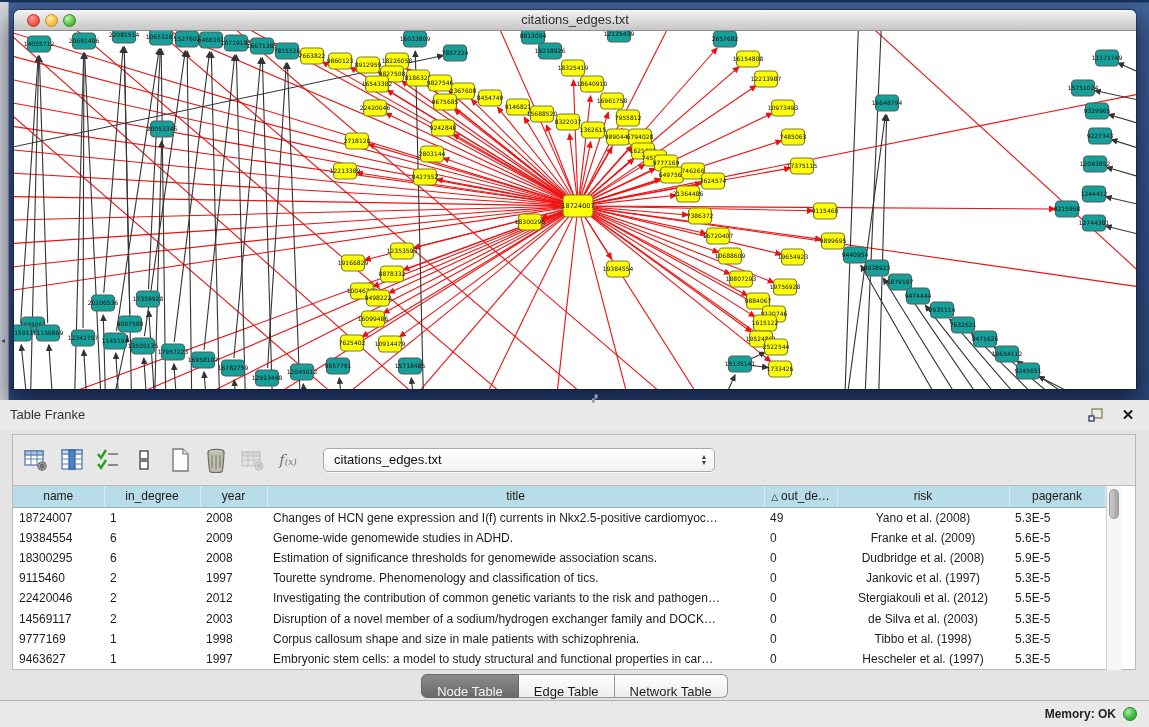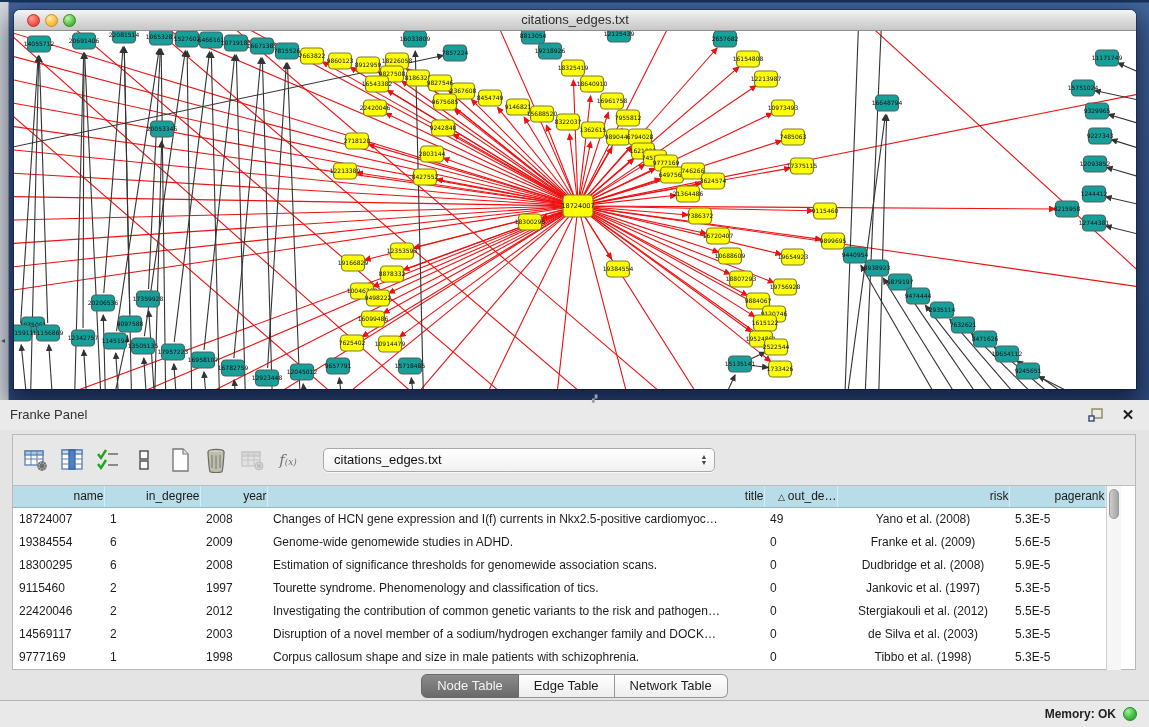--- a/index.html
+++ b/index.html
@@ -46,31 +46,31 @@
   .combo { position:relative; width:392px; height:24px; margin-left:14px; border:1px solid #a9a9a9; border-radius:5px;
     background:linear-gradient(#ffffff,#f1f1f1); box-shadow:0 1px 0 rgba(255,255,255,.7); }
   .combo-text { position:absolute; left:10px; top:0; line-height:22px; font-size:13px; color:#111; }
   .combo-stepper { position:absolute; right:0; top:0; width:20px; height:22px; display:flex; flex-direction:column;
     align-items:center; justify-content:center; color:#444; font-size:7px; line-height:6px; }
 
   .table-area { position:absolute; left:0; top:50px; width:1122px; height:184px; background:#fff;
     border-top:1px solid #bcbcbc; display:flex; }
   table.dtable { border-collapse:collapse; table-layout:fixed; width:1092px; }
   .dtable th { height:21px; background:#b9dce9; font-weight:normal; font-size:12px; color:#1a1a1a;
-    border-right:1px solid #d6ecf4; border-bottom:1px solid #8fb6c6; text-align:right; overflow:hidden; white-space:nowrap; }
+    border-right:1px solid #d6ecf4; border-bottom:1px solid #8fb6c6; text-align:center; overflow:hidden; white-space:nowrap; }
   .dtable td { height:16px; font-size:12px; color:#1c1c1c; padding:0 0 0 6px; overflow:hidden;
     white-space:nowrap; background:#fff; line-height:16px; }
   .dtable td.center { text-align:center; padding:0; }
   .sort-glyph { font-size:9px; margin-right:3px; color:#222; }
   .vscroll { width:15px; height:184px; background:#f6f6f6; border-left:1px solid #cfcfcf; position:relative; }
   .vthumb { position:absolute; left:2px; top:3px; width:10px; height:30px; border-radius:6px;
     background:linear-gradient(90deg,#cdcdcd,#a5a5a5); border:1px solid #9a9a9a; }
 
   .tabbar { position:absolute; left:0; top:272px; width:100%; height:28px; display:flex; justify-content:center; align-items:center; }
-  .seg { height:24px; line-height:22px; padding:0 15px; font-size:13px; color:#1d1d1d; background:linear-gradient(#ffffff,#ededed);
+  .seg { height:24px; line-height:22px; padding:6px 15px; font-size:13px; color:#1d1d1d; background:linear-gradient(#ffffff,#ededed);
     border:1px solid #979797; border-left:none; }
   .seg.first { border-left:1px solid #979797; border-radius:6px 0 0 6px; }
   .seg.last { border-radius:0 6px 6px 0; }
   .seg.active { background:linear-gradient(#8b8b8b,#6a6a6a); color:#f4f4f4; border-color:#6a6a6a; }
 
   .statusbar { position:absolute; left:0; bottom:0; width:100%; height:27px; background:#e9e9e9;
     border-top:1px solid #b2b2b2; }
   .mem-wrap { position:absolute; right:12px; top:0; height:26px; display:flex; align-items:center; gap:7px; }
   .mem-label { font-size:12px; color:#1f1f1f;font-weight:bold; }
   .mem-dot { width:14px; height:14px; border-radius:50%;
@@ -727,21 +727,21 @@
               <text x="288" y="343" text-anchor="middle" font-size="6" font-family="&quot;DejaVu Sans&quot;, sans-serif" fill="#101010">12045012</text>
             </g>
           </svg>
       </div>
     </div>
   </div>
 
   <div class="table-panel">
     <div class="panel-header">
       <span class="divider-grip">▞</span>
-      <span class="panel-title">Franke Panel</span>
+      <span class="panel-title">Table Franke</span>
       <div class="hdr-icons">
         <span class="hdr-icon">
           <svg width="16" height="14" viewBox="0 0 16 14">
             <rect x="4" y="1" width="10" height="9" fill="none" stroke="#8a8a58" stroke-width="1.4"></rect>
             <rect x="1" y="8" width="5" height="5" fill="#eef" stroke="#32456e" stroke-width="1.4"></rect>
           </svg>
         </span>
         <span class="hdr-icon close-x">✕</span>
       </div>
     </div>
@@ -898,20 +898,29 @@
               </tr>
               <tr>
                 <td>9777169</td>
                 <td>1</td>
                 <td>1998</td>
                 <td>Corpus callosum shape and size in male patients with schizophrenia.</td>
                 <td>0</td>
                 <td class="center">Tibbo et al. (1998)</td>
                 <td>5.3E-5</td>
               </tr>
+              <tr>
+                <td>9463627</td>
+                <td>1</td>
+                <td>1997</td>
+                <td>Embryonic stem cells: a model to study structural and functional properties in car…</td>
+                <td>0</td>
+                <td class="center">Hescheler et al. (1997)</td>
+                <td>5.3E-5</td>
+              </tr>
             </tbody>
         </table>
         <div class="vscroll">
           <div class="vthumb"></div>
         </div>
       </div>
     </div>
 
     <div class="tabbar">
       <span class="seg first active">Node Table</span>

